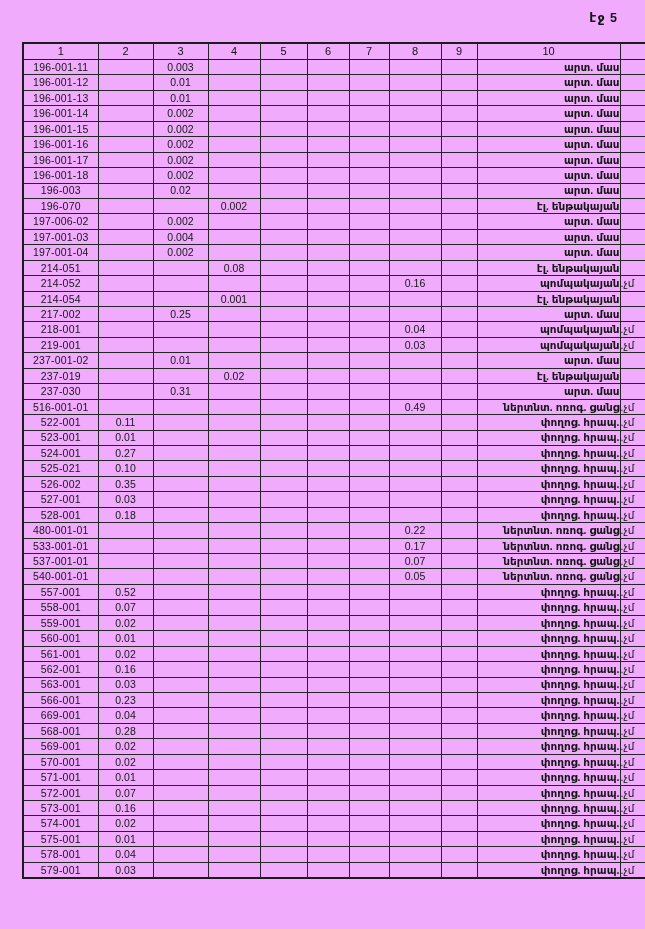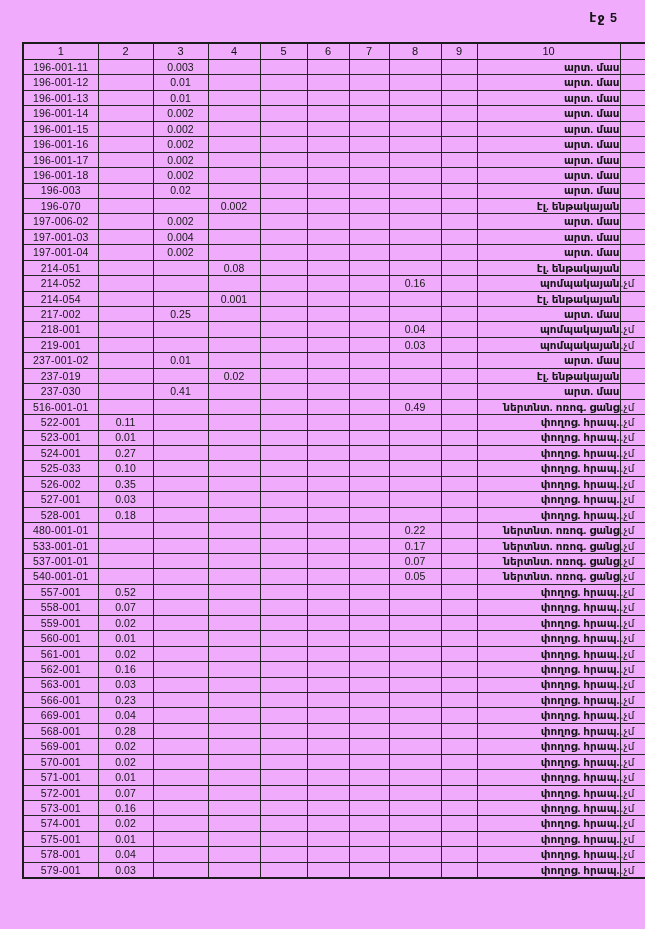--- a/index.html
+++ b/index.html
@@ -378,21 +378,21 @@
           <td class="num"></td>
           <td class="num"></td>
           <td class="num"></td>
           <td class="num"></td>
           <td class="col-desc">էլ. ենթակայան</td>
           <td class="note-col"></td>
         </tr>
         <tr>
           <td class="col-code">237-030</td>
           <td class="num"></td>
-          <td class="num">0.41</td>
+          <td class="num">0.31</td>
           <td class="num"></td>
           <td class="num"></td>
           <td class="num"></td>
           <td class="num"></td>
           <td class="num"></td>
           <td class="num"></td>
           <td class="col-desc">արտ. մաս</td>
           <td class="note-col"></td>
         </tr>
         <tr>
@@ -441,21 +441,21 @@
           <td class="num"></td>
           <td class="num"></td>
           <td class="num"></td>
           <td class="num"></td>
           <td class="num"></td>
           <td class="num"></td>
           <td class="col-desc">փողոց. հրապ.</td>
           <td class="note-col">.չմ</td>
         </tr>
         <tr>
-          <td class="col-code">525-033</td>
+          <td class="col-code">525-021</td>
           <td class="num">0.10</td>
           <td class="num"></td>
           <td class="num"></td>
           <td class="num"></td>
           <td class="num"></td>
           <td class="num"></td>
           <td class="num"></td>
           <td class="num"></td>
           <td class="col-desc">փողոց. հրապ.</td>
           <td class="note-col">.չմ</td>

